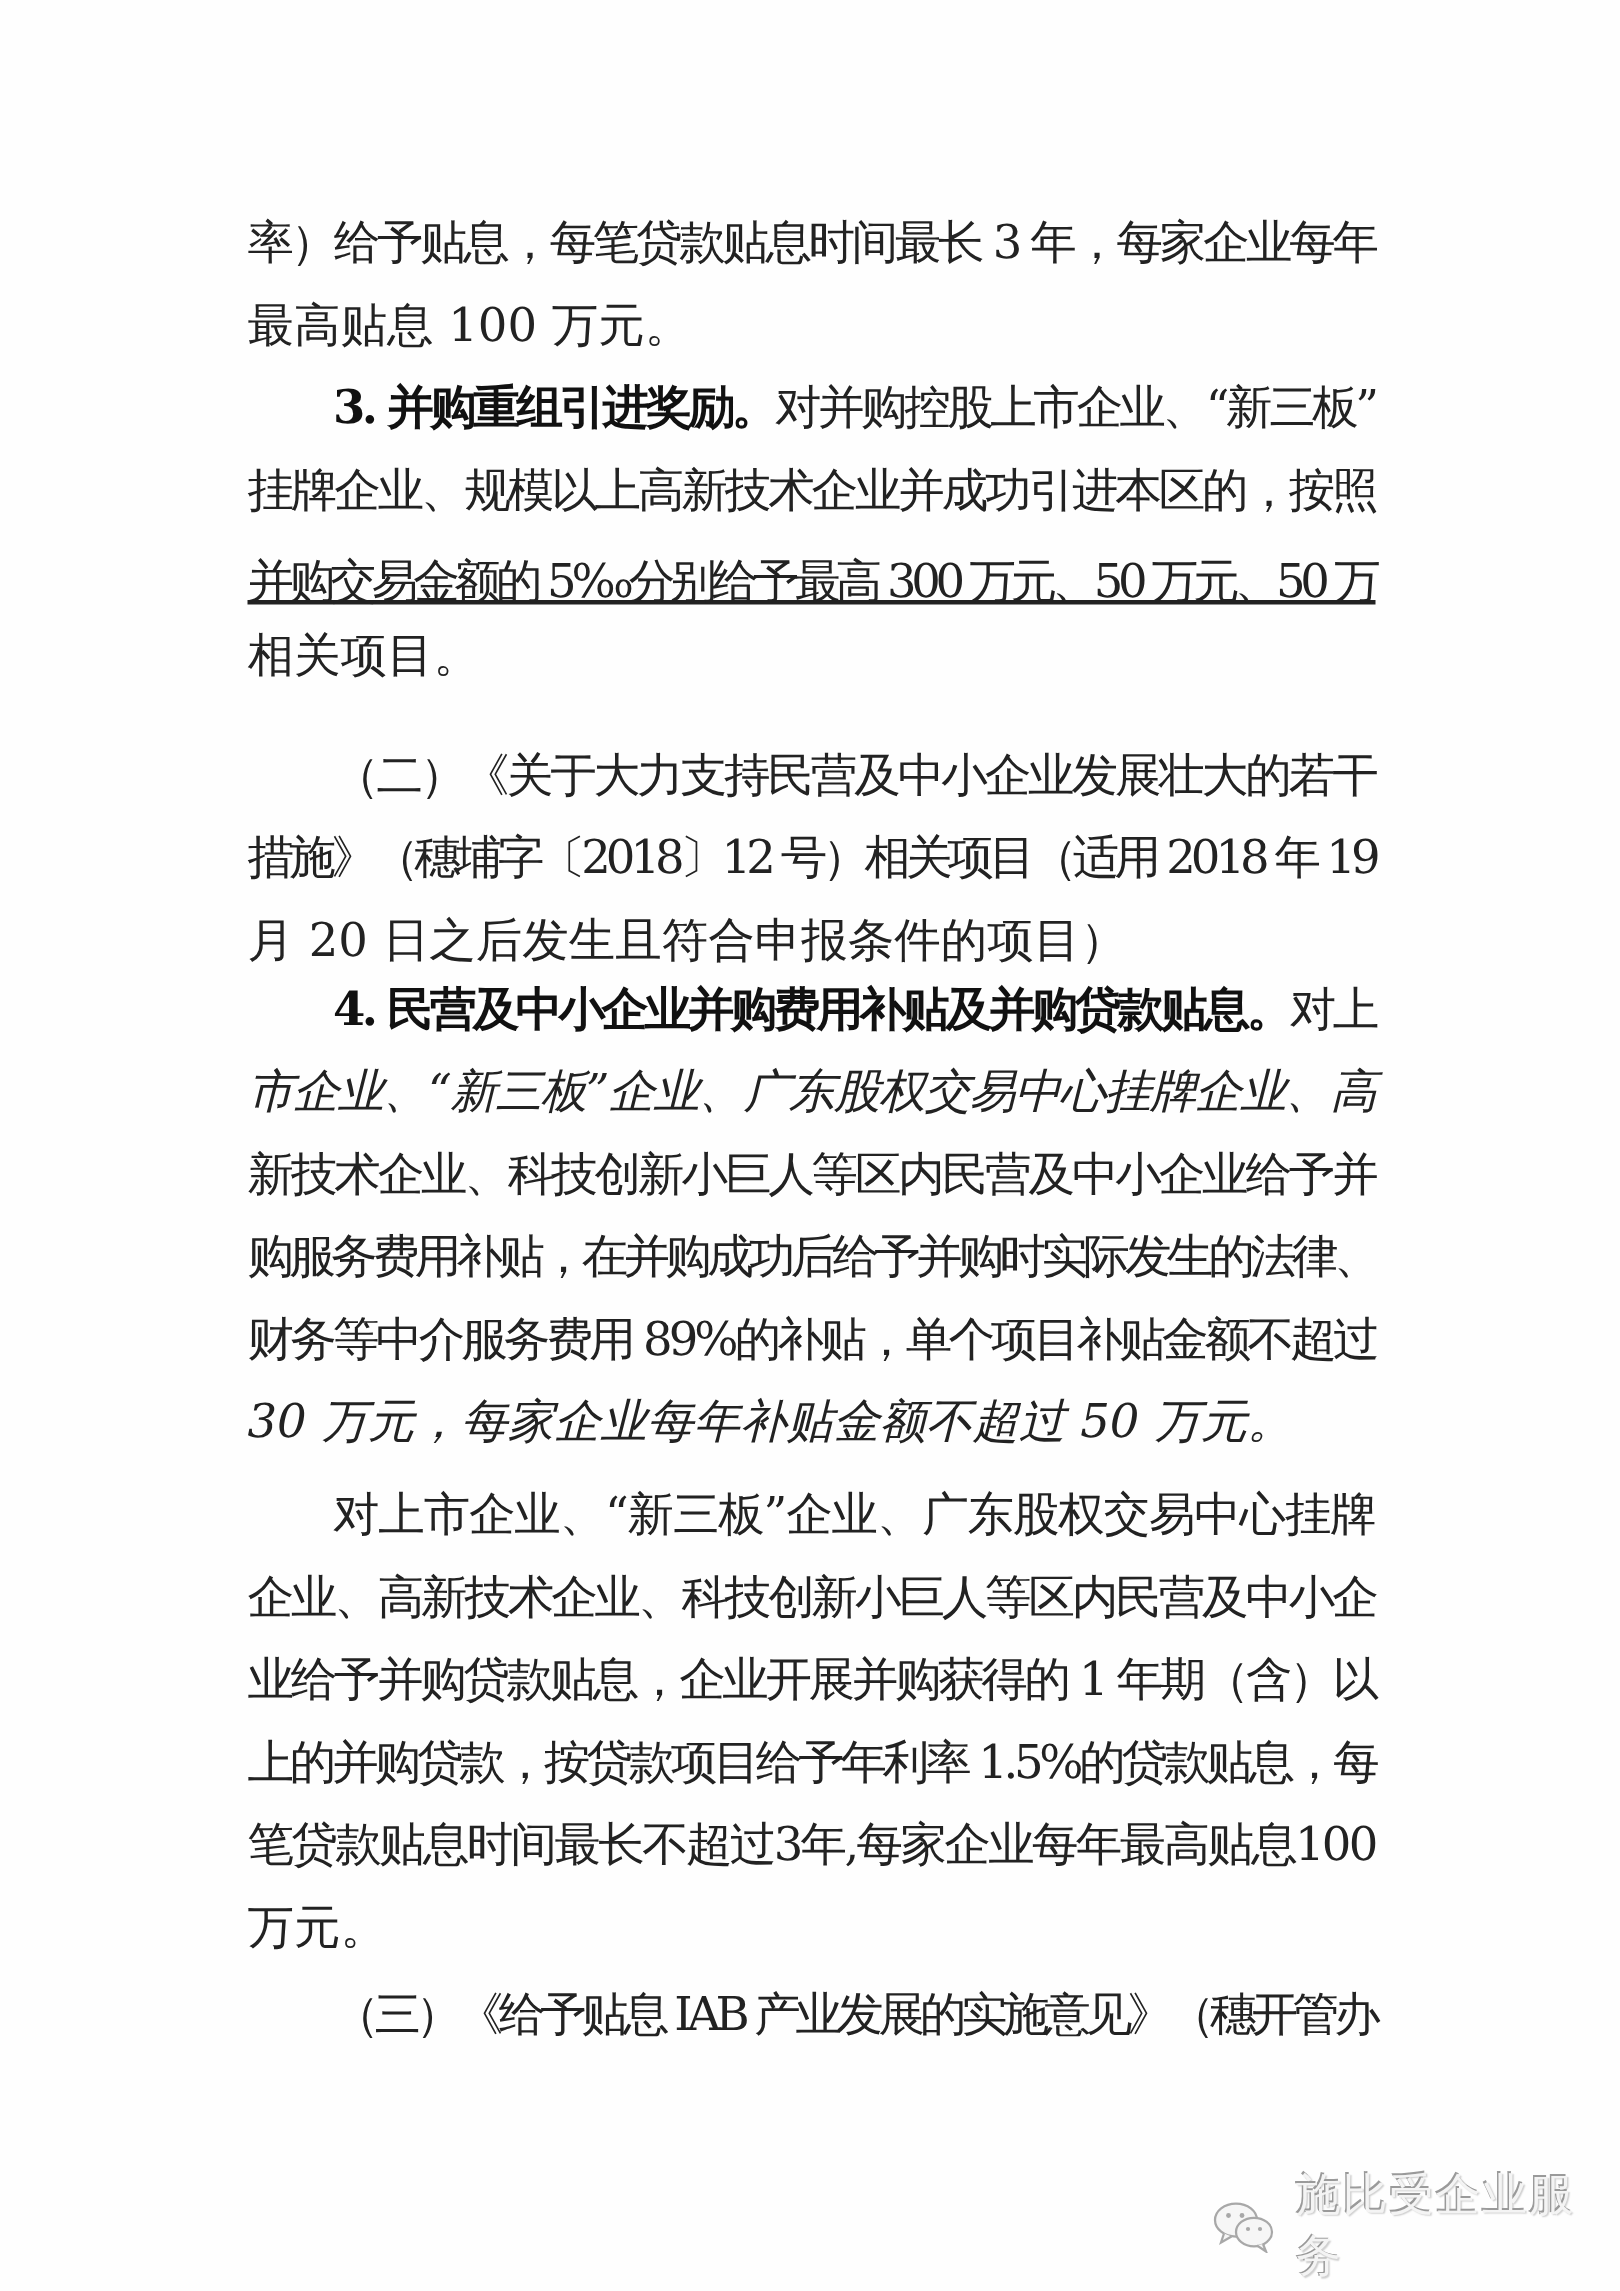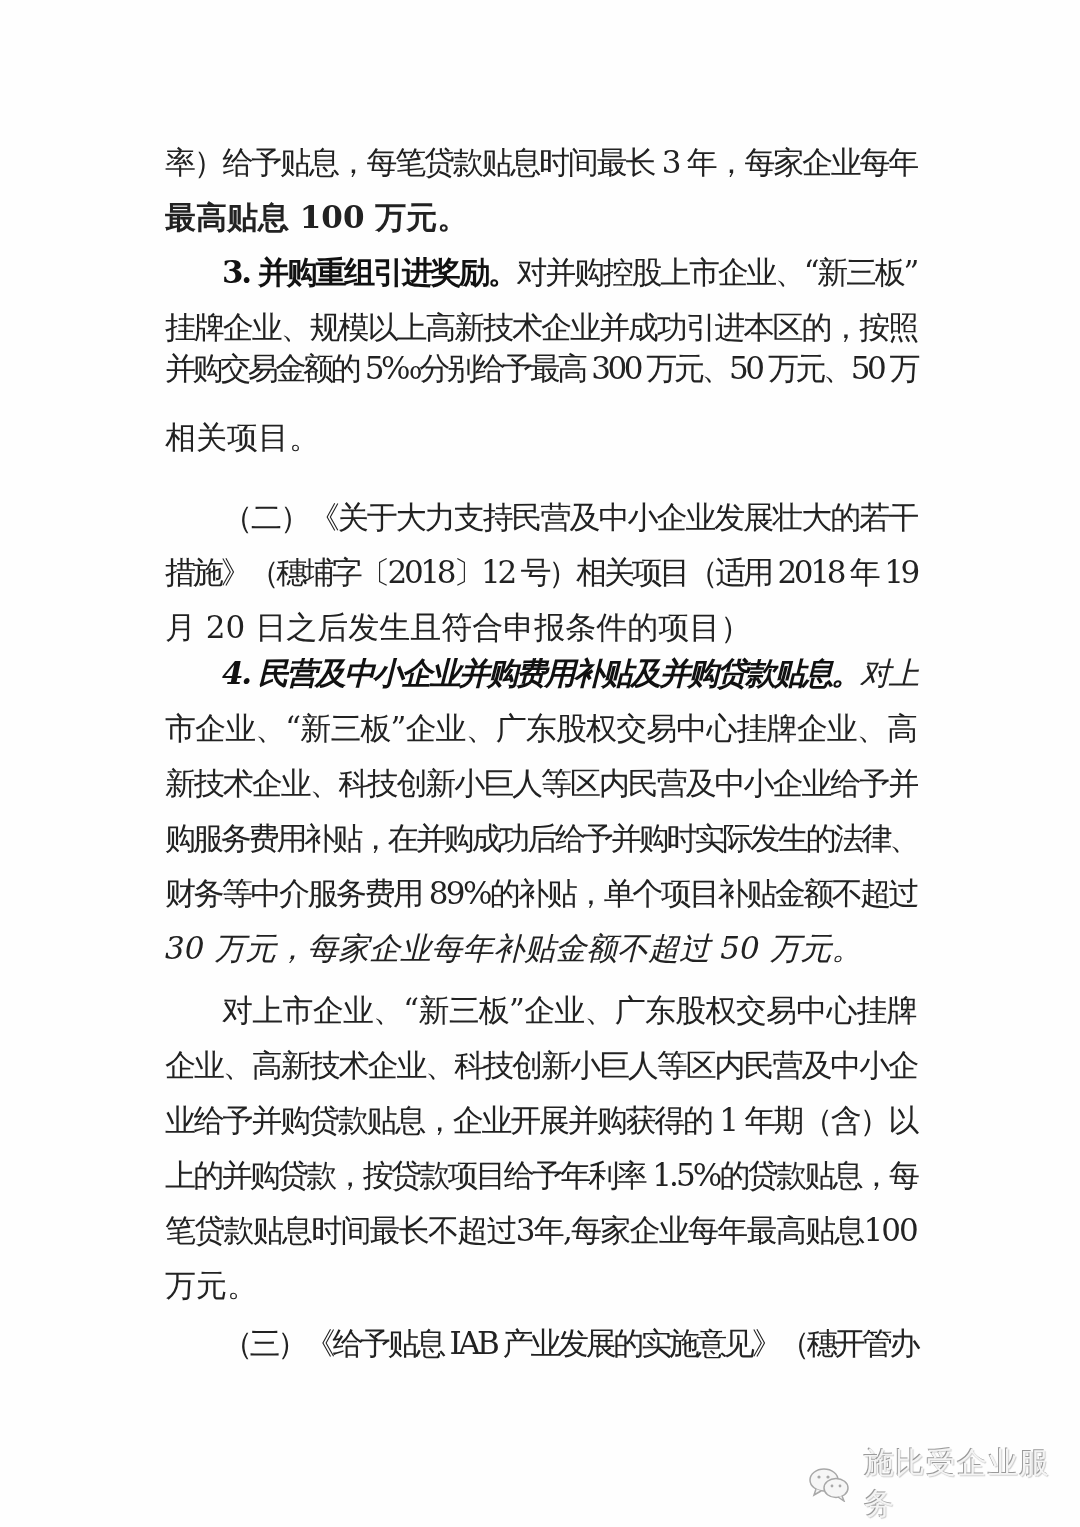--- a/index.html
+++ b/index.html
@@ -67,30 +67,30 @@
       text-shadow: -1px -1px 0 #9a9a9a, 1px 1px 1px #cfcfcf;
       letter-spacing: 1px;
     }
   </style>
 </head>
 <body>
 
 <div class="page">
   <div id="lines">
       <div class="line" style="top: 142px; letter-spacing: -2.2963px;"><span>率）给予贴息，每笔贷款贴息时间最长 3 年，每家企业每年</span></div>
-      <div class="line last" style="top: 197px; font-weight: bold;"><span>最高贴息 100 万元。</span></div>
+      <div class="line last" style="top: 197px;"><span>最高贴息 100 万元。</span></div>
       <div class="line indent" style="top: 252px; letter-spacing: -2.38462px;"><span class="bold">3. 并购重组引进奖励。</span><span>对并购控股上市企业、“新三板”</span></div>
       <div class="line" style="top: 307px; letter-spacing: -2.16px;"><span>挂牌企业、规模以上高新技术企业并成功引进本区的，按照</span></div>
-      <div class="line" style="top: 348px; letter-spacing: -3.54545px;"><span>并购交易金额的 5‰分别给予最高 300 万元、50 万元、50 万</span></div>
+      <div class="line" style="top: 368px; letter-spacing: -3.54545px; text-decoration: underline;"><span>并购交易金额的 5‰分别给予最高 300 万元、50 万元、50 万</span></div>
       <div class="line last" style="top: 417px;"><span>相关项目。</span></div>
       <div class="line indent" style="top: 497px; letter-spacing: -2.13043px;"><span>（二）《关于大力支持民营及中小企业发展壮大的若干</span></div>
       <div class="line" style="top: 552px; letter-spacing: -3.32353px;"><span>措施》（穗埔字〔2018〕12 号）相关项目（适用 2018 年 19</span></div>
       <div class="line last" style="top: 607px;"><span>月 20 日之后发生且符合申报条件的项目）</span></div>
-      <div class="line indent" style="top: 653px; letter-spacing: -2.44px; font-style: italic;"><span class="bold">4. 民营及中小企业并购费用补贴及并购贷款贴息。</span><span>对上</span></div>
-      <div class="line" style="top: 708px; letter-spacing: -0.96px;"><span>市企业、“新三板”企业、广东股权交易中心挂牌企业、高</span></div>
+      <div class="line indent" style="top: 653px; letter-spacing: -2.44px;"><span class="bold">4. 民营及中小企业并购费用补贴及并购贷款贴息。</span><span>对上</span></div>
+      <div class="line" style="top: 708px; letter-spacing: -0.96px; font-style: italic;"><span>市企业、“新三板”企业、广东股权交易中心挂牌企业、高</span></div>
       <div class="line" style="top: 763px; letter-spacing: -2.16px;"><span>新技术企业、科技创新小巨人等区内民营及中小企业给予并</span></div>
       <div class="line" style="top: 818px; letter-spacing: -3.26923px;"><span>购服务费用补贴，在并购成功后给予并购时实际发生的法律、</span></div>
       <div class="line" style="top: 873px; letter-spacing: -2.62963px;"><span>财务等中介服务费用 89%的补贴，单个项目补贴金额不超过</span></div>
       <div class="line last" style="top: 928px; font-style: italic;"><span>30 万元，每家企业每年补贴金额不超过 50 万元。</span></div>
       <div class="line indent" style="top: 990px; letter-spacing: -0.826087px;"><span>对上市企业、“新三板”企业、广东股权交易中心挂牌</span></div>
       <div class="line" style="top: 1045px; letter-spacing: -2.16px;"><span>企业、高新技术企业、科技创新小巨人等区内民营及中小企</span></div>
       <div class="line" style="top: 1100px; letter-spacing: -2.2963px;"><span>业给予并购贷款贴息，企业开展并购获得的 1 年期（含）以</span></div>
       <div class="line" style="top: 1155px; letter-spacing: -2.89286px;"><span>上的并购贷款，按贷款项目给予年利率 1.5%的贷款贴息，每</span></div>
       <div class="line" style="top: 1210px; letter-spacing: -1.85185px;"><span>笔贷款贴息时间最长不超过3年,每家企业每年最高贴息100</span></div>
       <div class="line last" style="top: 1265px;"><span>万元。</span></div>

